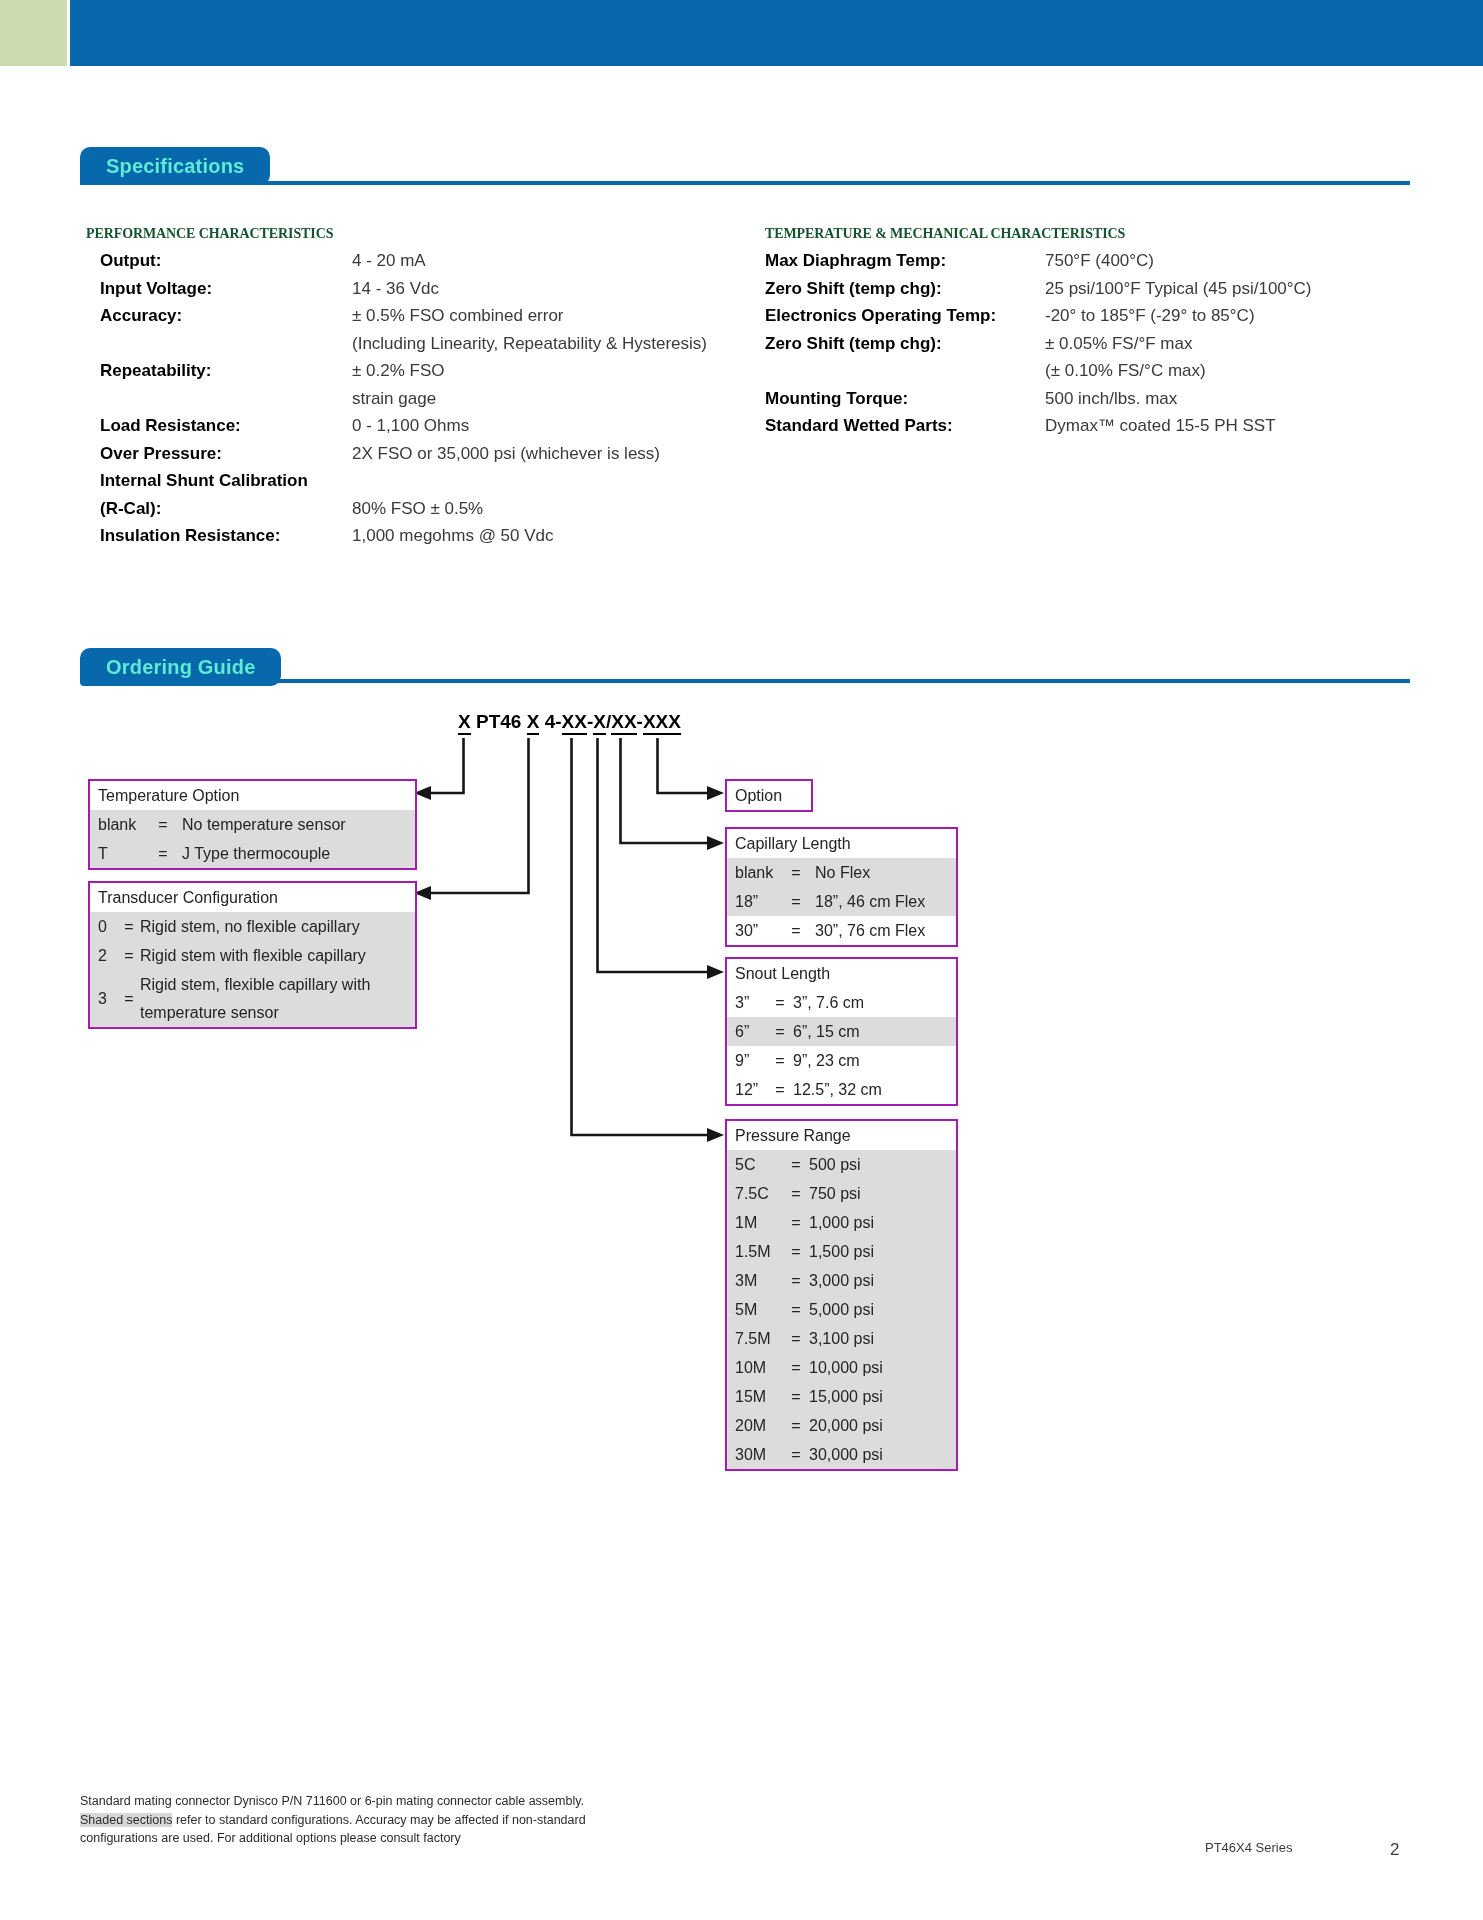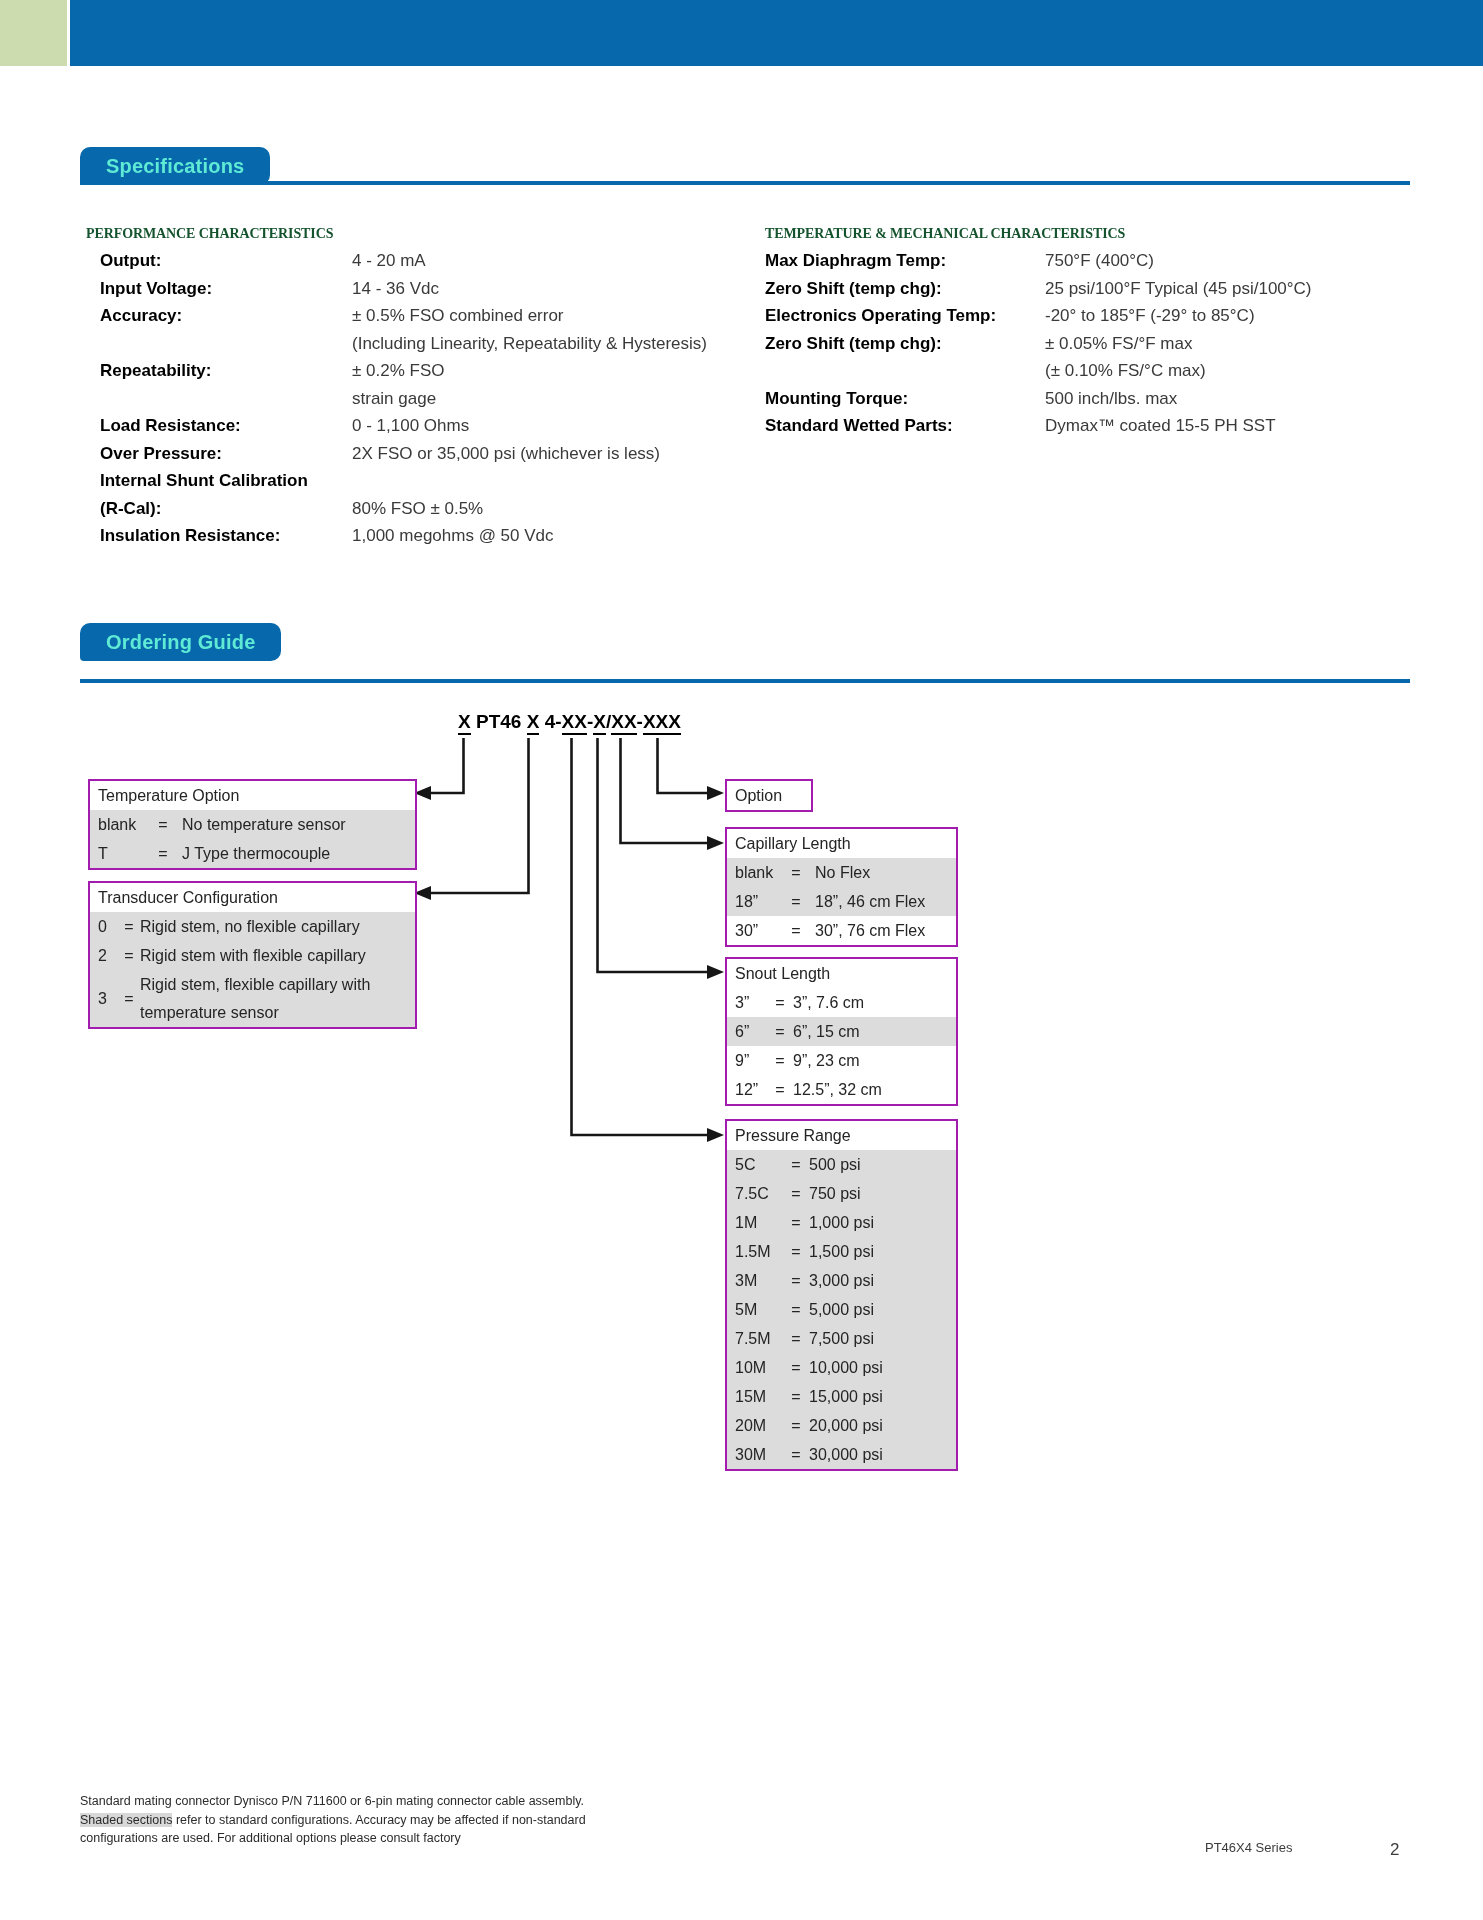--- a/index.html
+++ b/index.html
@@ -172,21 +172,21 @@
           <span class="spec-value">500 inch/lbs. max</span>
         </div>
 
         <div class="spec-row">
           <span class="spec-label">Standard Wetted Parts:</span>
           <span class="spec-value">Dymax™ coated 15-5 PH SST</span>
         </div>
       </div>
   </div>
 
-  <div class="tab" style="top:623px;">Ordering Guide</div>
+  <div class="tab" style="top:648px;">Ordering Guide</div>
   <div class="rule" style="top:679px;"></div>
 
   <span class="pn"><span class="pn-seg u">X</span><span class="pn-seg"> PT46 </span><span class="pn-seg u">X</span><span class="pn-seg"> 4-</span><span class="pn-seg u">XX</span><span class="pn-seg">-</span><span class="pn-seg u">X</span><span class="pn-seg">/</span><span class="pn-seg u">XX</span><span class="pn-seg">-</span><span class="pn-seg u">XXX</span></span>
 
   <svg class="connectors" viewBox="0 0 1483 1920" xmlns="http://www.w3.org/2000/svg">
     <g fill="none" stroke="#161616" stroke-width="2.6">
       <path d="M463.5 738 V793 H430"></path>
       <path d="M528.5 738 V893 H430"></path>
       <path d="M571.5 738 V1135 H709"></path>
       <path d="M597.5 738 V972 H709"></path>
@@ -339,21 +339,21 @@
 
         <div class="opt-row shaded">
           <span class="opt-code">5M</span>
           <span class="opt-eq">=</span>
           <span class="opt-desc">5,000 psi</span>
         </div>
 
         <div class="opt-row shaded">
           <span class="opt-code">7.5M</span>
           <span class="opt-eq">=</span>
-          <span class="opt-desc">7,500 psi</span>
+          <span class="opt-desc">3,100 psi</span>
         </div>
 
         <div class="opt-row shaded">
           <span class="opt-code">10M</span>
           <span class="opt-eq">=</span>
           <span class="opt-desc">10,000 psi</span>
         </div>
 
         <div class="opt-row shaded">
           <span class="opt-code">15M</span>

